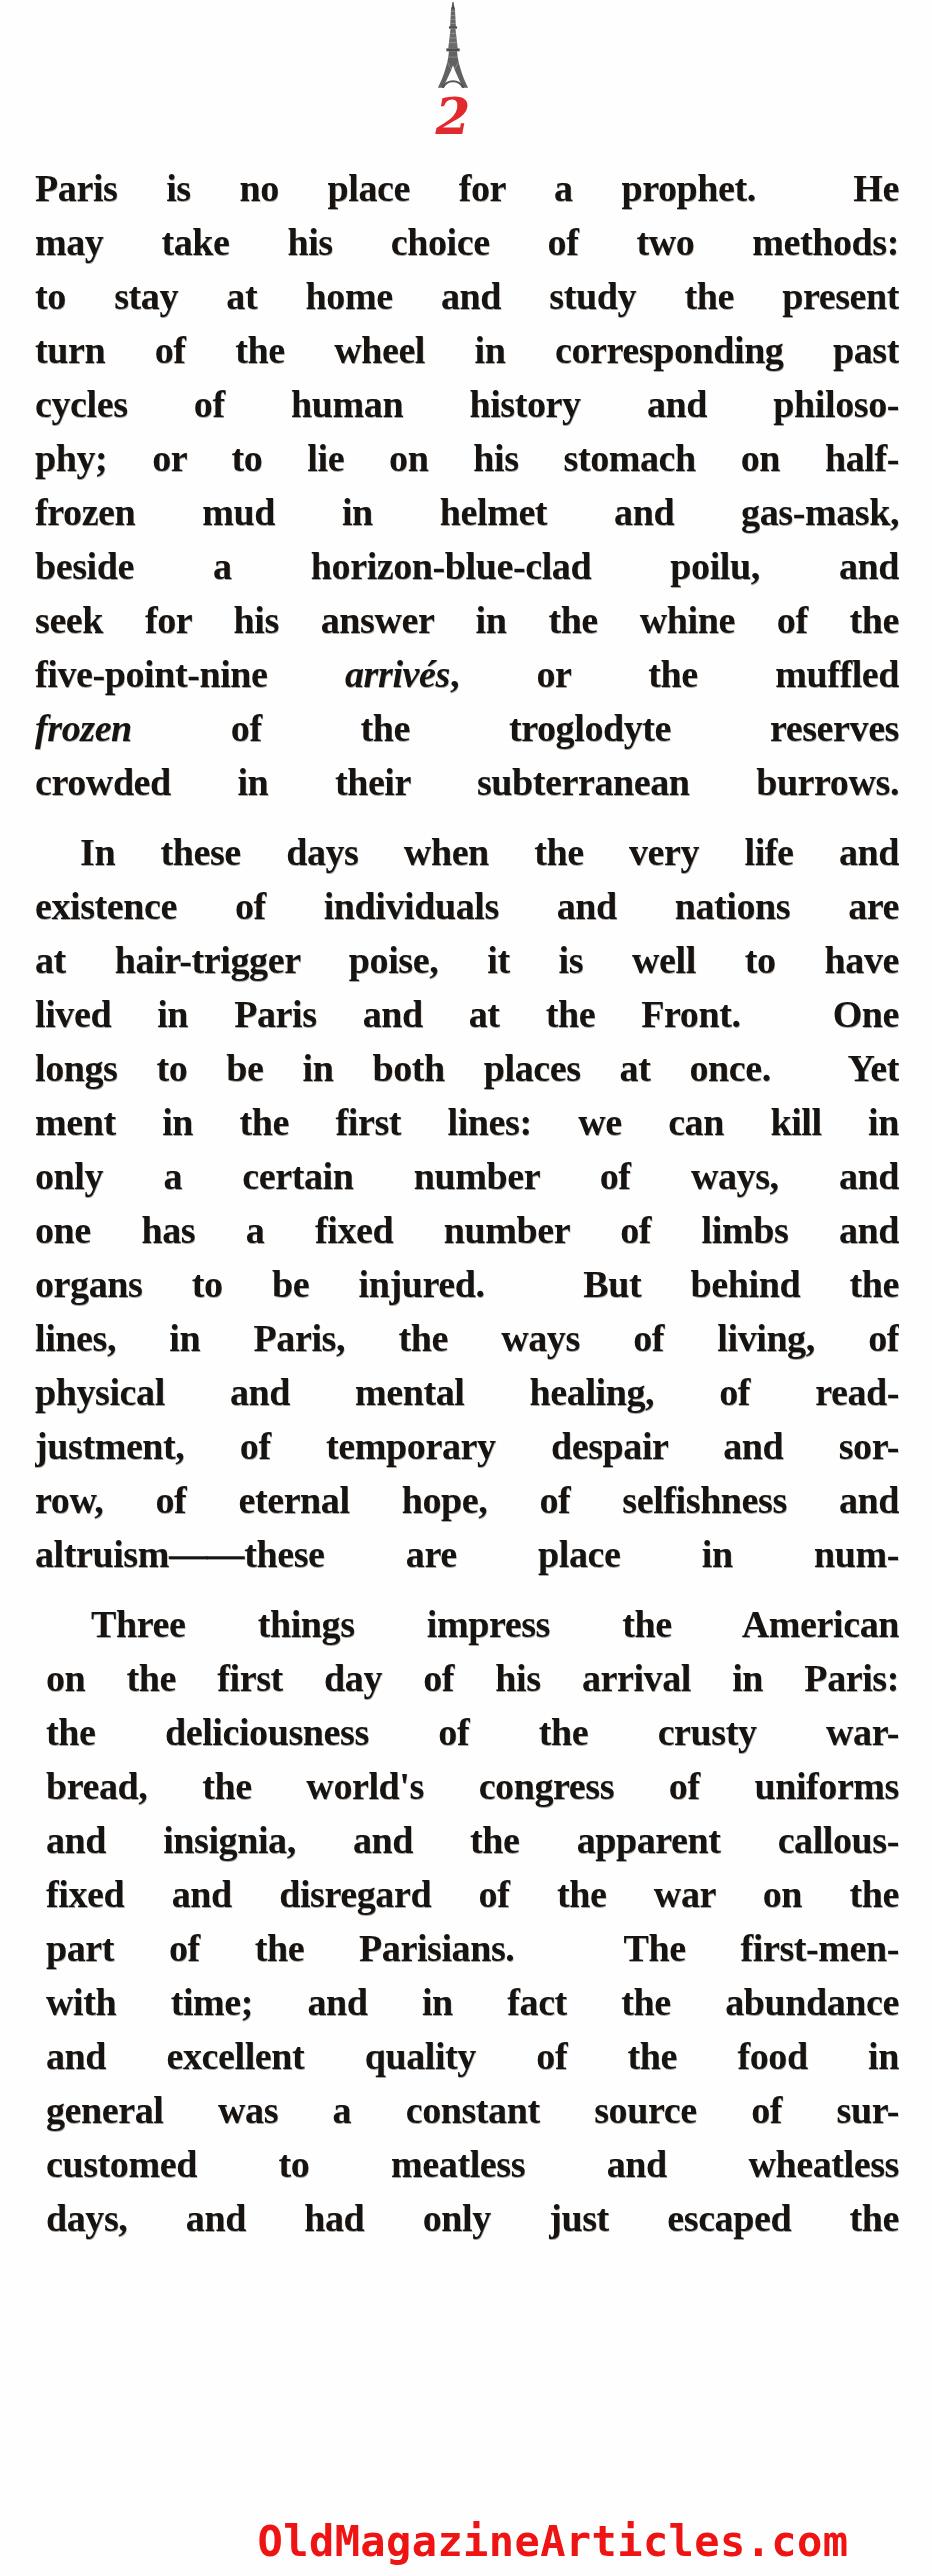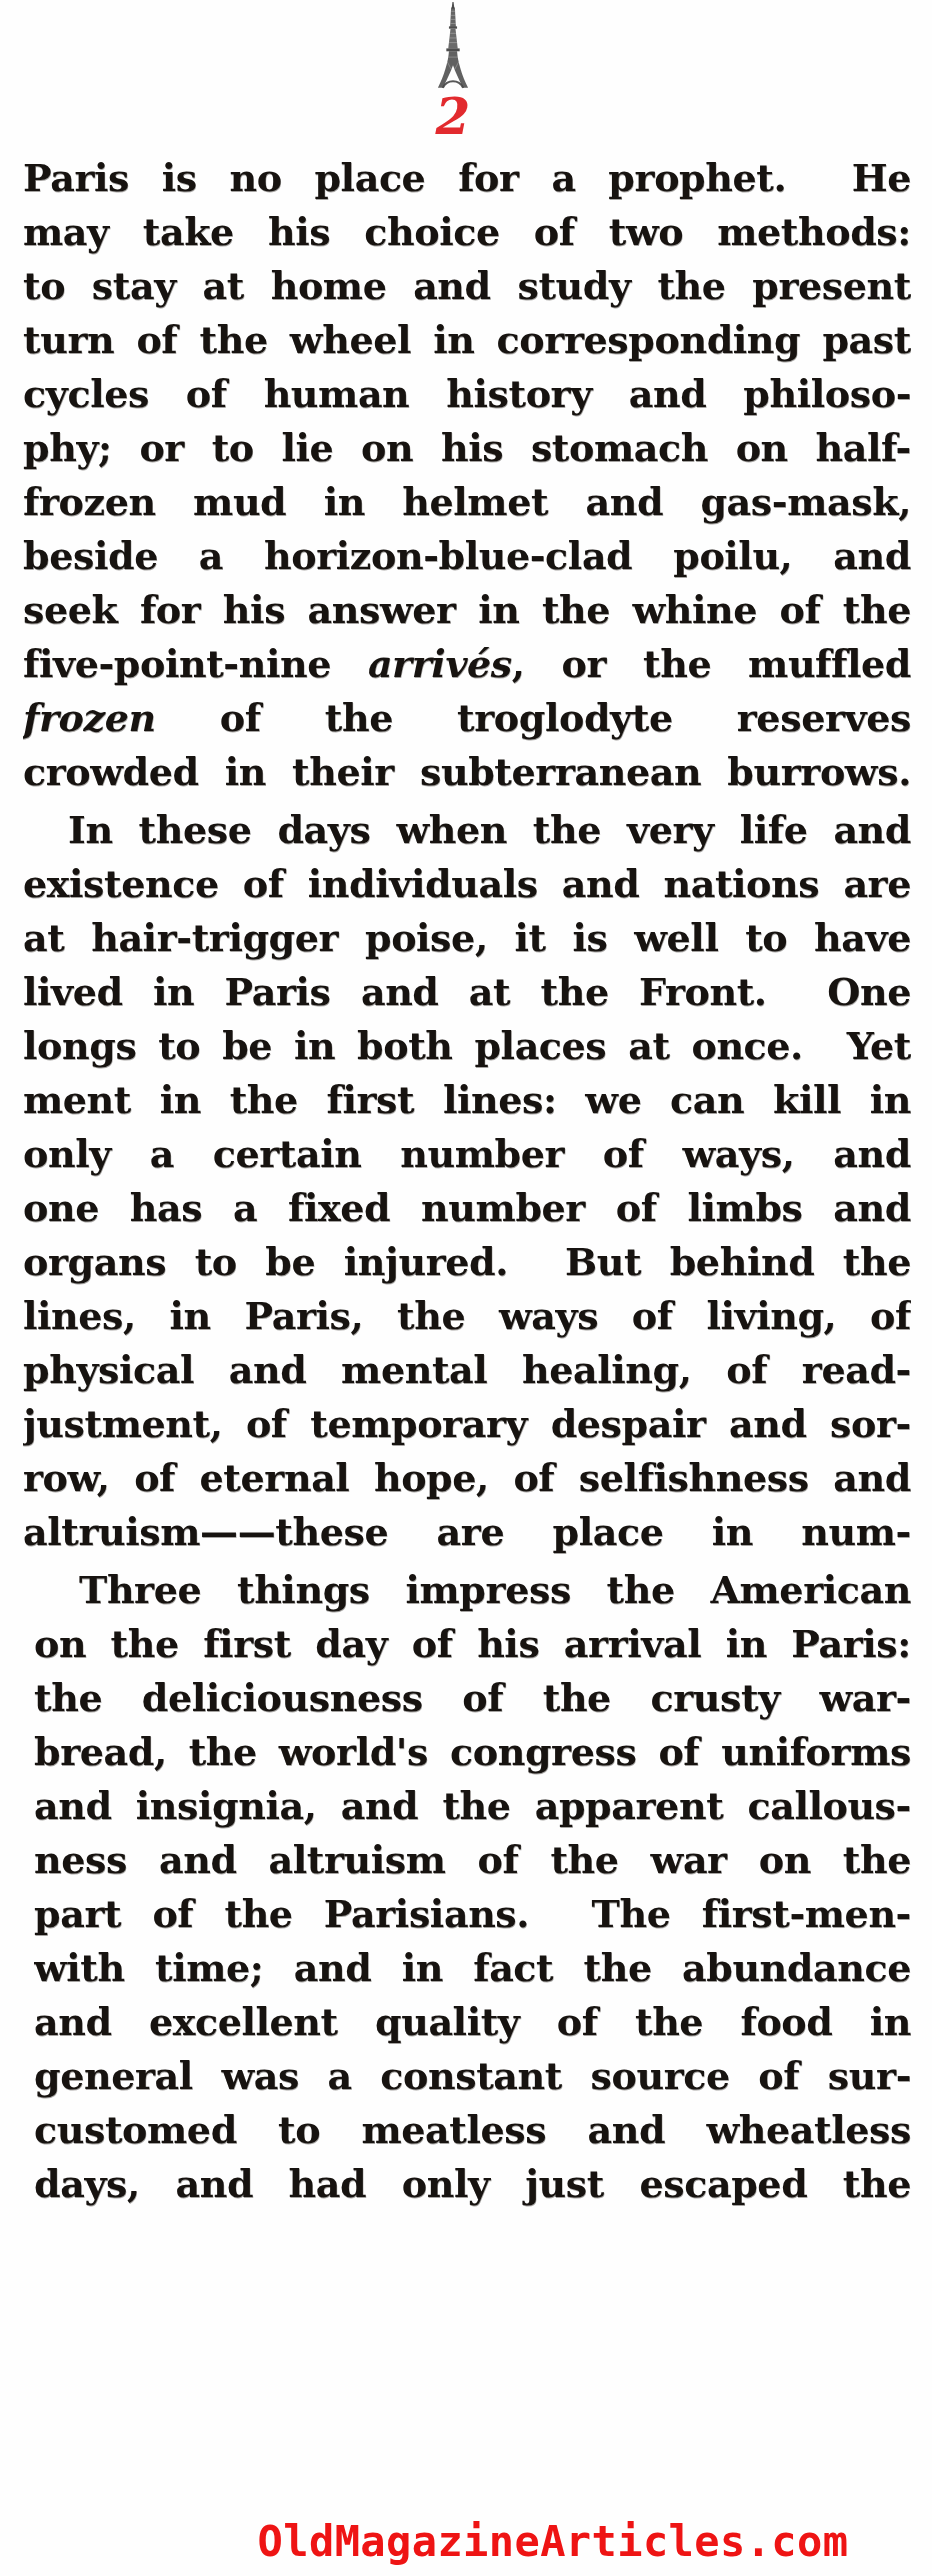--- a/index.html
+++ b/index.html
@@ -47,21 +47,21 @@
   .article {
     margin-top: 6.2px;
     padding-left: 19px;
     padding-right: 17px;
     color: var(--ink);
     font-size: 38px;
     font-weight: 700;
     letter-spacing: -0.4px;
     text-shadow: 0.5px 0.5px 0 rgba(20,15,10,0.38);
   }
-  .para { margin: 4px; }
+  .para { margin: 16px; font-family: Liberation Serif, serif; }
   .para .line {
     height: 54px;
     line-height: 54px;
     text-align: justify;
     text-align-last: justify;
     overflow: hidden;
   }
   .para.indent .line.first { text-indent: 45px; }
   
   .para.drift { padding-left: 11px; padding-right: 0; }
@@ -144,21 +144,21 @@
         <div class="line"><span>justment, of temporary despair and sor-</span></div>
         <div class="line"><span>row, of eternal hope, of selfishness and</span></div>
         <div class="line"><span>altruism——these are place in num-</span></div>
       </div>
       <div class="para indent drift">
         <div class="line first"><span>Three things impress the American</span></div>
         <div class="line"><span>on the first day of his arrival in Paris:</span></div>
         <div class="line"><span>the deliciousness of the crusty war-</span></div>
         <div class="line"><span>bread, the world's congress of uniforms</span></div>
         <div class="line"><span>and insignia, and the apparent callous-</span></div>
-        <div class="line"><span>ness and altruism of the war on the</span></div>
+        <div class="line"><span>fixed and disregard of the war on the</span></div>
         <div class="line"><span>part of the Parisians.&nbsp; The first-men-</span></div>
         <div class="line"><span>with time; and in fact the abundance</span></div>
         <div class="line"><span>and excellent quality of the food in</span></div>
         <div class="line"><span>general was a constant source of sur-</span></div>
         <div class="line"><span>customed to meatless and wheatless</span></div>
         <div class="line"><span>days, and had only just escaped the</span></div>
       </div>
     </main>
 
   <footer class="footer">

